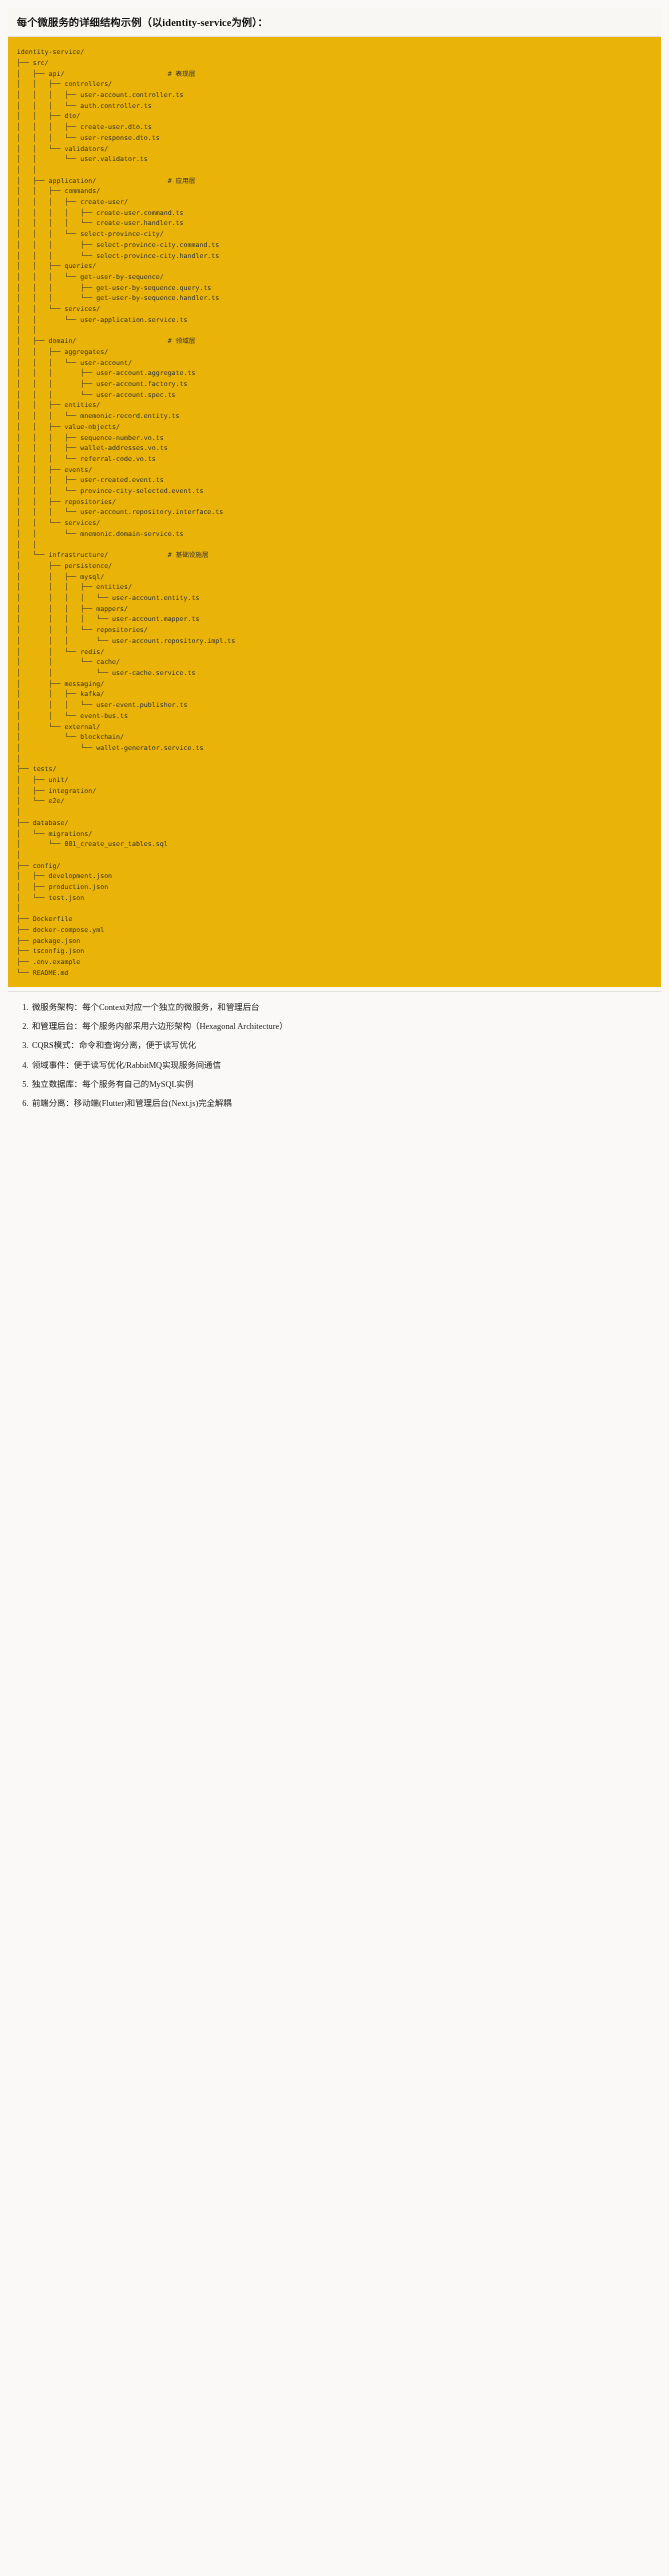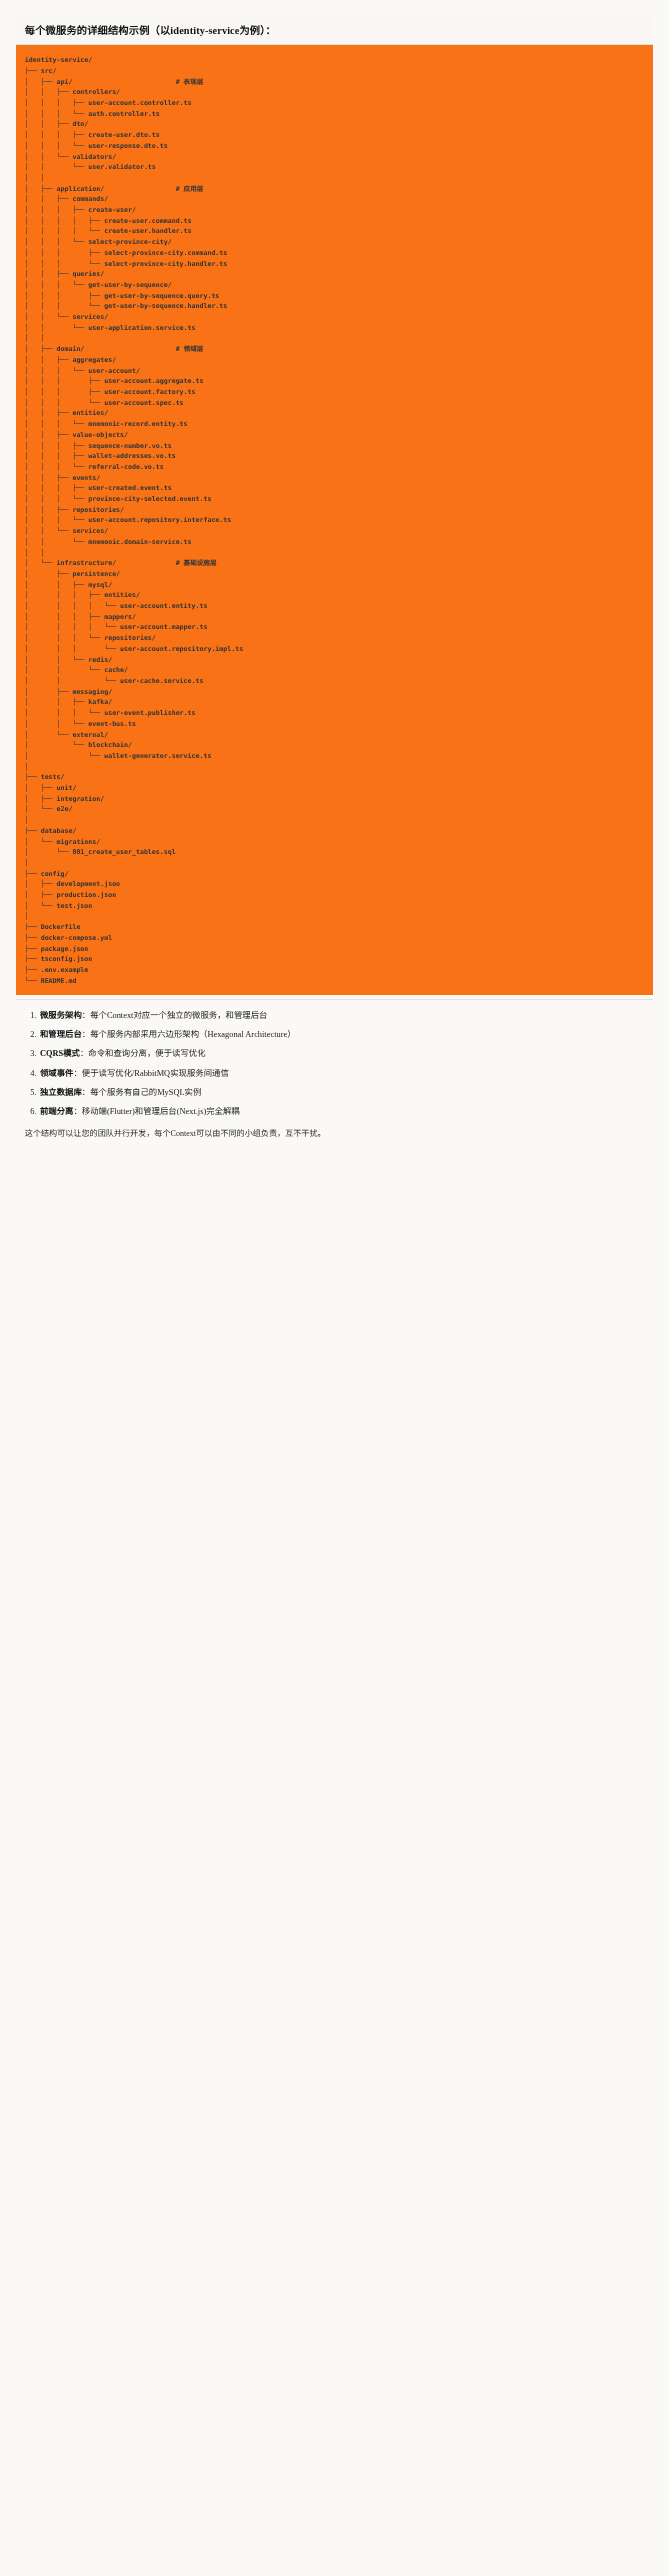--- a/index.html
+++ b/index.html
@@ -13,21 +13,21 @@
     font-family: "Liberation Serif", "DejaVu Serif", serif;
     color: #1a1a1a;
     -webkit-font-smoothing: antialiased;
   }
 
   .page {
     width: 669px;
     min-height: 2576px;
     background: #faf9f7;
     position: relative;
-    padding: 16px;
+    padding: 8px;
   }
 
   
   .title-block {
     padding: 7.5px 8.8px 6.3px 8.8px;
     background: #f8f7f4;
     border-bottom: 0.6px solid #e3e1dc;
   }
   .doc-title {
     font-family: "Liberation Serif", "DejaVu Serif", serif;
@@ -35,22 +35,21 @@
     font-size: 10.3px;
     line-height: 1.4;
     color: #121212;
     margin: 0;
     letter-spacing: 0.1px;
   }
 
   
   .tree-block {
     padding: 10px 8.8px 8.8px 8.8px;
-    background: #f97316;
-    font-weight: bold;
+    background: #eab308;
   }
   pre.tree {
     margin: 0;
     font-family: "DejaVu Sans Mono", "Liberation Mono", monospace;
     font-size: 6.6px;
     line-height: 10.7px;
     color: #2f3337;
     white-space: pre;
     letter-spacing: 0px;
     tab-size: 4;
@@ -84,21 +83,21 @@
   ol.note-list > li {
     font-family: "Liberation Serif", "DejaVu Serif", serif;
     font-size: 8.4px;
     line-height: 1.55;
     color: #1a1a1a;
     margin: 0 0 6.3px 0;
     padding-left: 1.3px;
   }
   ol.note-list > li:last-child { margin-bottom: 0; }
   .note-term {
-    font-weight: bold;
+    font-weight: normal;
     color: #111;
   }
   .note-sep { color: #1a1a1a; }
   .note-desc { color: #1a1a1a; }
 
   .closing {
     font-family: "Liberation Serif", "DejaVu Serif", serif;
     font-size: 8.1px;
     line-height: 1.6;
     color: #2a2a2a;
@@ -220,17 +219,16 @@
       <li>
         <span class="note-term">领域事件</span><span class="note-sep">：</span><span class="note-desc">便于读写优化/RabbitMQ实现服务间通信</span>
       </li>
       <li>
         <span class="note-term">独立数据库</span><span class="note-sep">：</span><span class="note-desc">每个服务有自己的MySQL实例</span>
       </li>
       <li>
         <span class="note-term">前端分离</span><span class="note-sep">：</span><span class="note-desc">移动端(Flutter)和管理后台(Next.js)完全解耦</span>
       </li>
     </ol>
-    <p class="closing">这个结构可以让您的团队并行开发，每个Context可以由不同的小组负责，互不干扰。</p>
   </div>
 
 </div>
 
 
 </body></html>

